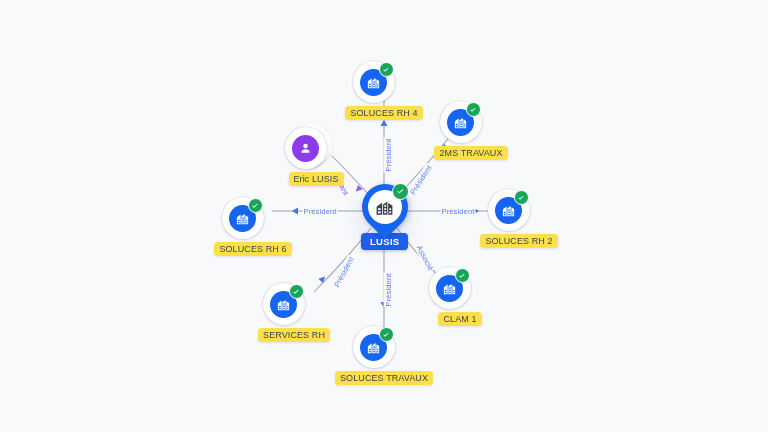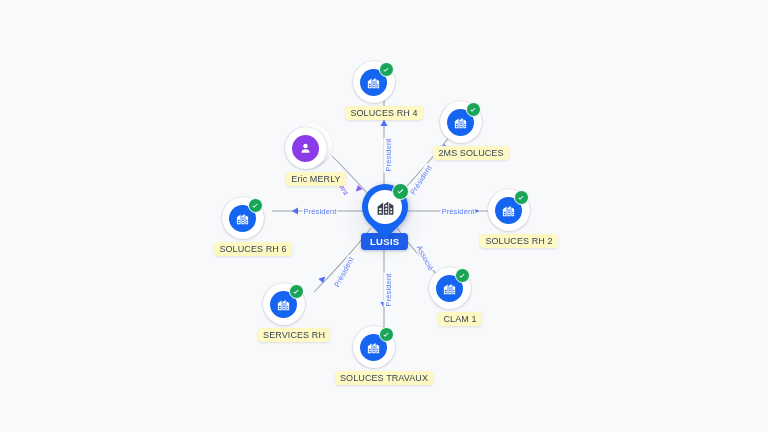--- a/index.html
+++ b/index.html
@@ -113,21 +113,21 @@
     display: flex;
     align-items: center;
     justify-content: center;
   }
   .badge-check svg { display: block; }
 
   .node-label {
     margin-top: 3px;
     font-size: 9px;
     color: #3a4354;
-    background: #fef9c3;
+    background: #fde047;
     border-radius: 4px;
     padding: 2px 5px;
     white-space: nowrap;
     box-shadow: 0 1px 2.5px rgba(30,40,70,0.13);
     letter-spacing: 0.1px;
   }
 
   
   .node-chip.person { }
   .stack-card {
@@ -161,21 +161,21 @@
     align-items: center;
     justify-content: center;
   }
   .node-label.person-label { color: #3a4354; }
 
   
   #root-node {
     position: absolute;
     display: flex;
     flex-direction: column;
-    align-items: flex-end;
+    align-items: center;
     z-index: 6;
   }
   .pin-wrap {
     position: relative;
     width: 46px;
     height: 56px;
   }
   .pin-shape {
     position: absolute;
     left: 0;
@@ -302,21 +302,21 @@
           <path fill="#ffffff" d="M10.2 21V8.2l5.2-3.6V21h-5.2zm1.5-1.6h2.2v-2.2h-2.2v2.2zm0-3.6h2.2v-2.2h-2.2v2.2zm0-3.6h2.2V10h-2.2v2.2z"></path>
           <path fill="#ffffff" d="M16.6 21V6.6L21 9.4V21h-4.4zm1.4-1.6h1.7v-2.1H18v2.1zm0-3.5h1.7v-2.1H18v2.1z"></path>
         </svg>
       </div>
       <div class="badge-check">
         <svg width="8" height="8" viewBox="0 0 24 24">
             <path fill="#ffffff" d="M9.2 17.4l-5-5 1.8-1.8 3.2 3.2 8.6-8.6 1.8 1.8z"></path>
           </svg>
       </div>
     </div>
-    <div class="node-label">2MS SOLUCES</div>
+    <div class="node-label">2MS TRAVAUX</div>
   </div>
 
   <div class="node" style="left:519px; top:189px;">
     <div class="node-chip" style="margin-left:-21px;">
       <div class="node-disc">
         <svg width="15" height="15" viewBox="0 0 24 24">
           <path fill="#ffffff" d="M3 21V10l6-4.5V21H3zm1.6-1.6h2.8v-2.1H4.6v2.1zm0-3.5h2.8v-2.1H4.6v2.1z"></path>
           <path fill="#ffffff" d="M10.2 21V8.2l5.2-3.6V21h-5.2zm1.5-1.6h2.2v-2.2h-2.2v2.2zm0-3.6h2.2v-2.2h-2.2v2.2zm0-3.6h2.2V10h-2.2v2.2z"></path>
           <path fill="#ffffff" d="M16.6 21V6.6L21 9.4V21h-4.4zm1.4-1.6h1.7v-2.1H18v2.1zm0-3.5h1.7v-2.1H18v2.1z"></path>
         </svg>
@@ -408,21 +408,21 @@
       <div class="stack-card s2"></div>
       <div class="person-front">
         <div class="person-disc">
           <svg width="15" height="15" viewBox="0 0 24 24">
             <circle cx="12" cy="8" r="3.6" fill="#ffffff"></circle>
             <path fill="#ffffff" d="M12 13.2c-3.6 0-6.4 2-6.4 4.3v1.3h12.8v-1.3c0-2.3-2.8-4.3-6.4-4.3z"></path>
           </svg>
         </div>
       </div>
     </div>
-    <div class="node-label person-label">Eric MERLY</div>
+    <div class="node-label person-label">Eric LUSIS</div>
   </div>
 
   <div id="root-node" style="left:384px; top:184px; margin-left:-23px;">
     <div class="pin-wrap">
       <div class="pin-shape"></div>
       <div class="pin-inner">
         <svg width="19" height="19" viewBox="0 0 24 24">
           <path fill="#3c4250" d="M2 21V11l7-5.2V21H2zm1.8-1.8h3.4v-2.4H3.8v2.4zm0-4h3.4v-2.4H3.8v2.4z"></path>
           <path fill="#3c4250" d="M10 21V8.4l5.6-4V21H10zm1.7-1.8h2.4v-2.4h-2.4v2.4zm0-4h2.4v-2.4h-2.4v2.4zm0-4h2.4V8.8h-2.4v2.4z"></path>
           <path fill="#3c4250" d="M16.6 21V6.4L22 9.6V21h-5.4zm1.6-1.8h2.1v-2.4h-2.1v2.4zm0-4h2.1v-2.4h-2.1v2.4z"></path>

